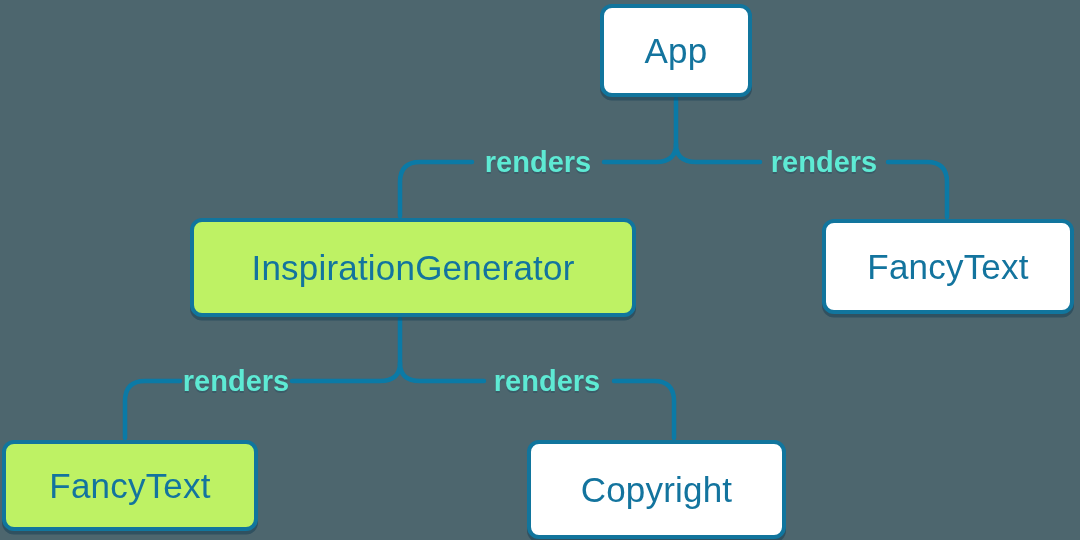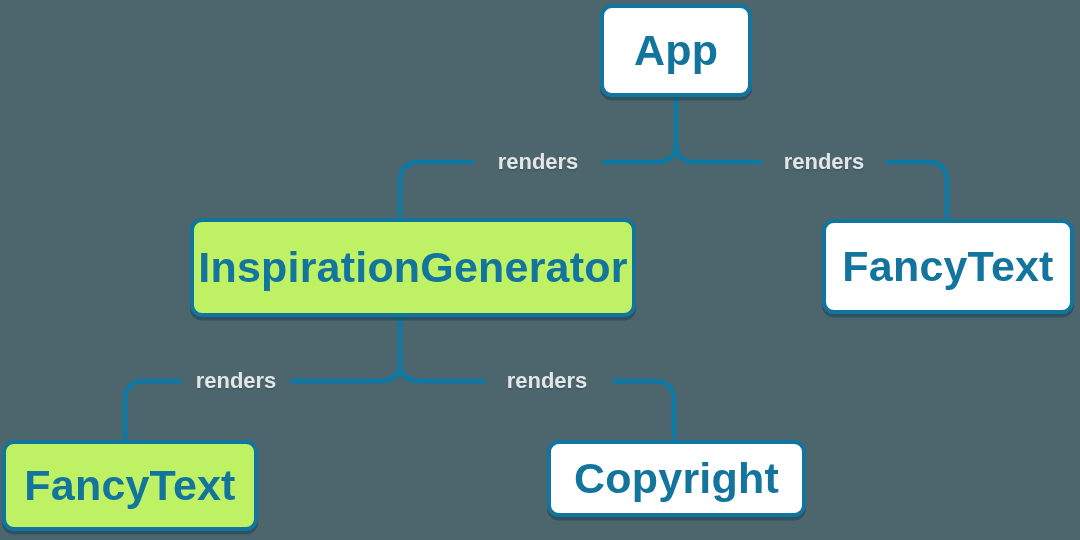--- a/index.html
+++ b/index.html
@@ -35,40 +35,40 @@
     border-radius: 12px;
     display: flex;
     align-items: center;
     justify-content: center;
     box-shadow: 0 3.5px 0 rgba(13, 55, 80, 0.45);
   }
   .node.white { background: #ffffff; }
   .node.cream { background: #bef264; }
   .node .label {
     color: #13749e;
-    font-weight: 700;
-    font-size: 43px;
+    font-weight: 400;
+    font-size: 35px;
     letter-spacing: 0.2px;
     white-space: nowrap;
   }
   .edge-label {
     position: absolute;
     transform: translate(-50%, -50%);
-    color: #e5e5e5;
+    color: #5eead4;
     font-weight: 700;
-    font-size: 22px;
+    font-size: 29px;
     white-space: nowrap;
     text-shadow: 0 2px 0 rgba(13, 60, 85, 0.25);
   }
   
   #node-app            { left: 600px; top: 4px;   width: 152px; height: 93px; }
   #node-insp-gen       { left: 190px; top: 218px; width: 446px; height: 99px; }
   #node-fancy-right    { left: 822px; top: 219px; width: 252px; height: 95px; }
   #node-fancy-left     { left: 2px;   top: 440px; width: 256px; height: 91px; }
-  #node-copyright      { left: 547px; top: 440px; width: 259px; height: 77px; }
+  #node-copyright      { left: 527px; top: 440px; width: 259px; height: 99px; }
   
   #edge-label-0 { left: 538px; top: 162px; }
   #edge-label-1 { left: 824px; top: 162px; }
   #edge-label-2 { left: 236px; top: 381px; }
   #edge-label-3 { left: 547px; top: 381px; }
 </style>
 </head>
 <body>
 
 <div class="stage">

